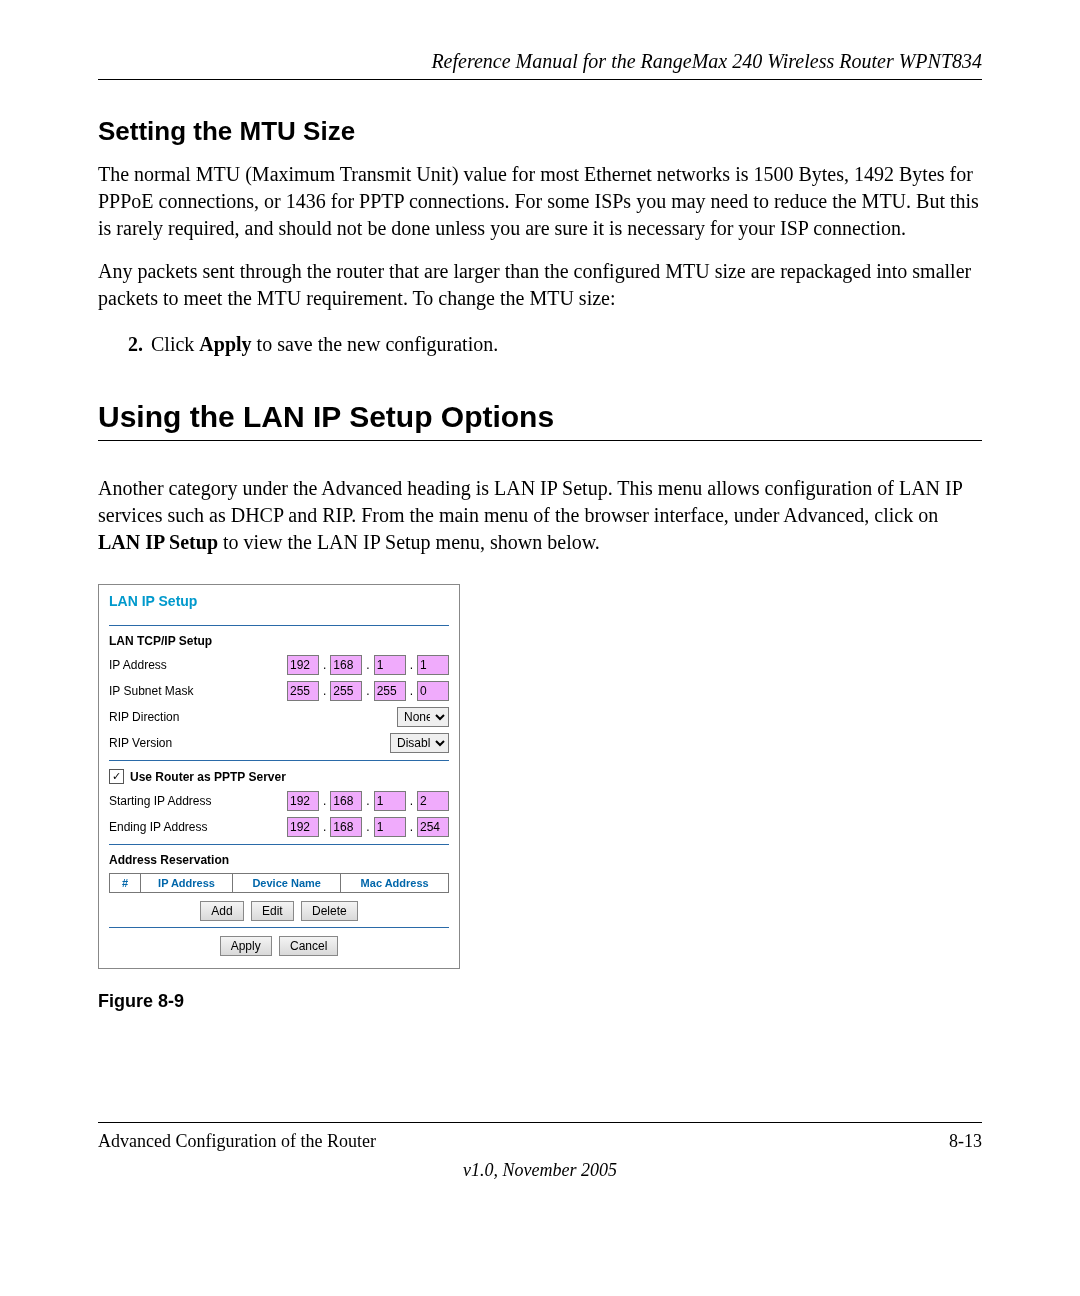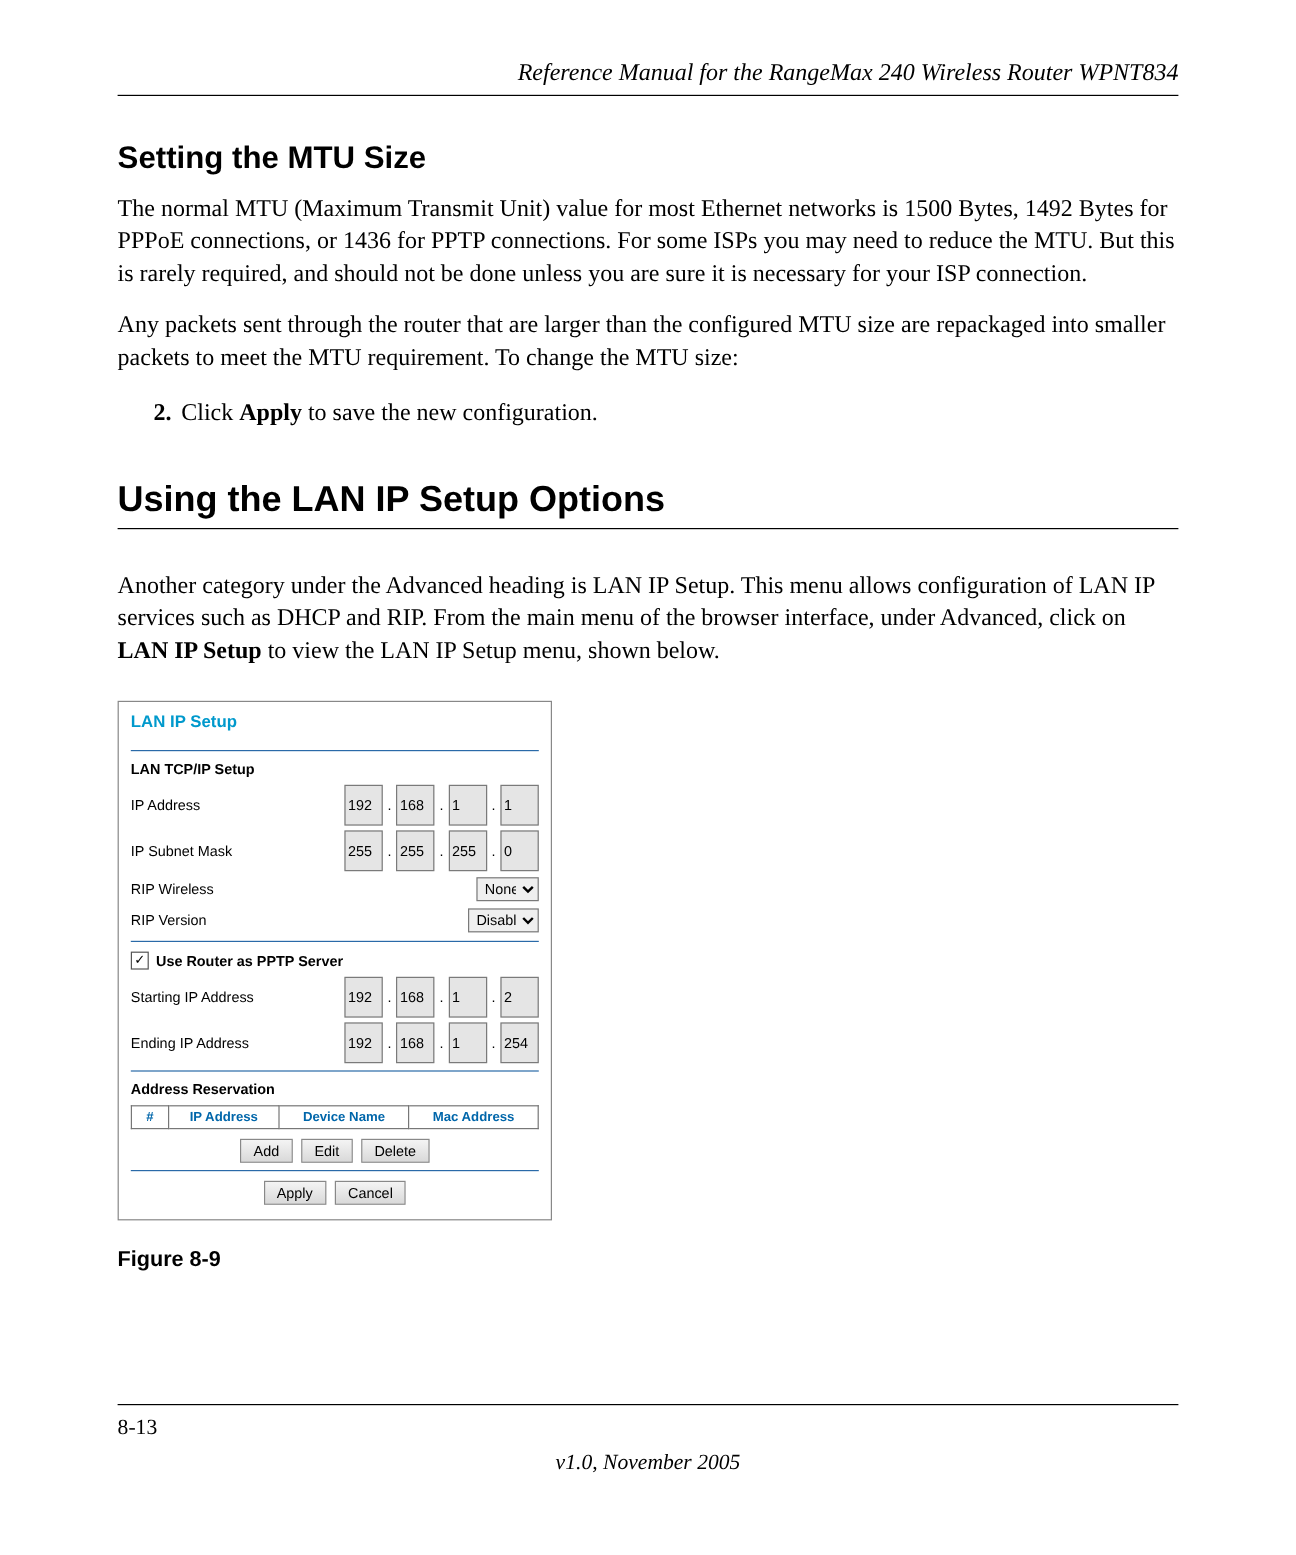--- a/index.html
+++ b/index.html
@@ -90,26 +90,26 @@
     display: flex;
     align-items: center;
     justify-content: space-between;
     margin: 4px 0;
     min-height: 22px;
   }
   .row .label { font-size: 12px; }
   .ip-group { display: flex; align-items: center; gap: 3px; }
   .octet {
     width: 32px;
-    height: 34px;
+    height: 20px;
     font-size: 12px;
     font-family: Arial, sans-serif;
     padding: 0 2px;
     border: 1px solid #7a7a7a;
-    background: #e5e5e5;
+    background: #f0abfc;
     box-sizing: border-box;
   }
   .dot { font-size: 12px; padding: 0 1px; }
   .sel {
     height: 20px;
     font-size: 12px;
     font-family: Arial, sans-serif;
     border: 1px solid #7a7a7a;
     background: #efefef;
     padding: 0 2px;
@@ -212,21 +212,21 @@
         <span class="dot">.</span>
         <input class="octet" value="255" style="">
         <span class="dot">.</span>
         <input class="octet" value="255" style="">
         <span class="dot">.</span>
         <input class="octet" value="0" style="">
       </span>
     </div>
 
     <div class="row">
-      <span class="label">RIP Wireless</span>
+      <span class="label">RIP Direction</span>
       <select class="sel w1">
         <option>None</option>
       </select>
     </div>
 
     <div class="row">
       <span class="label">RIP Version</span>
       <select class="sel w2">
         <option>Disabled</option>
       </select>
@@ -291,17 +291,18 @@
     <div class="btn-row">
       <button class="btn">Apply</button>
       <button class="btn">Cancel</button>
     </div>
   </div>
 
   <div class="figure-caption">Figure 8-9</div>
 
   <div class="footer">
     <div class="footer-row">
+      <span>Advanced Configuration of the Router</span>
       <span>8-13</span>
     </div>
     <div class="footer-version">v1.0, November 2005</div>
   </div>
 </div>
 
 </body></html>

